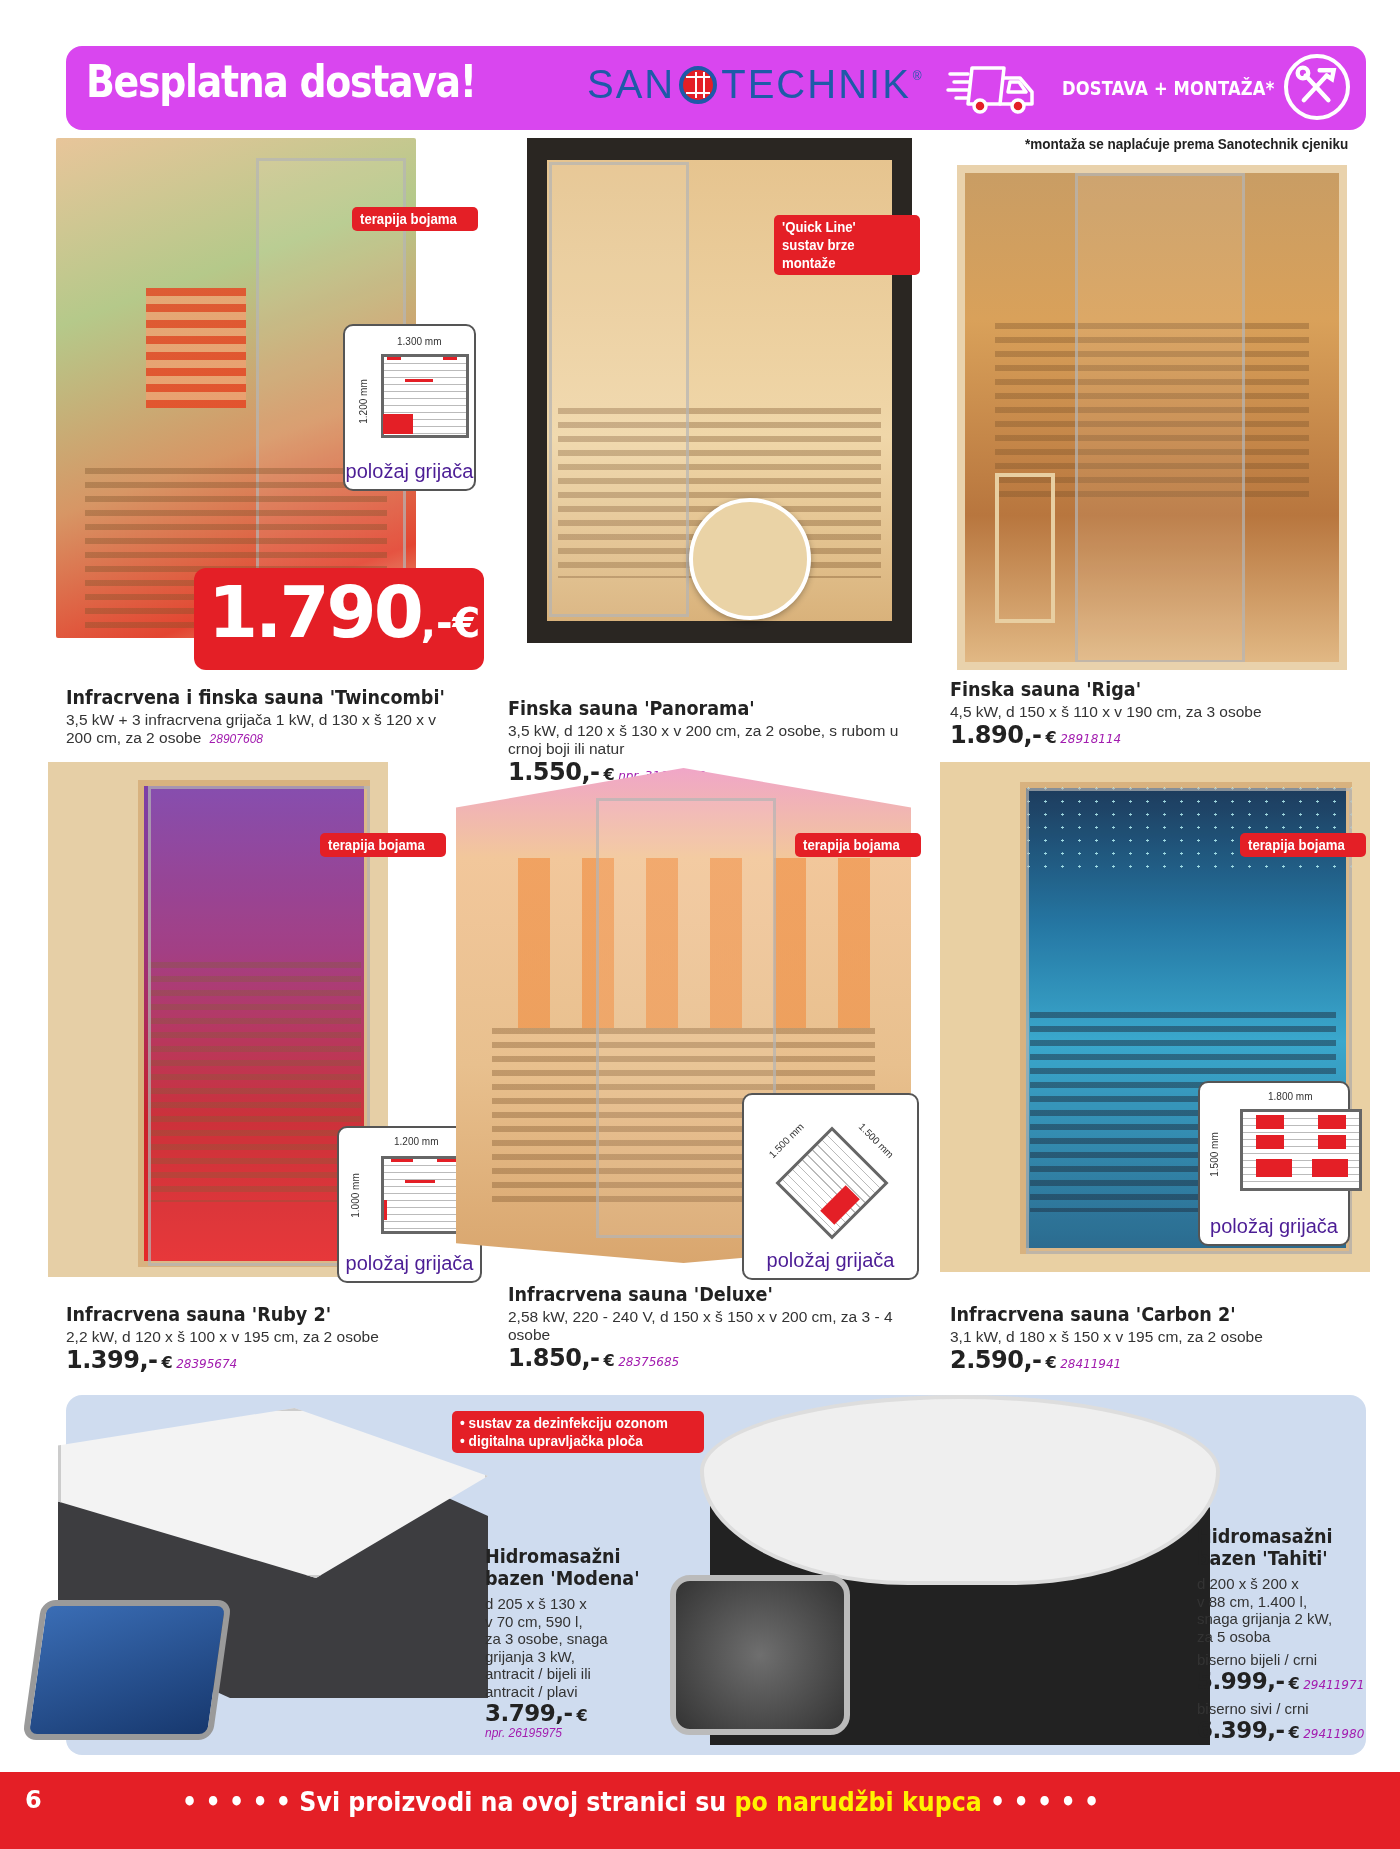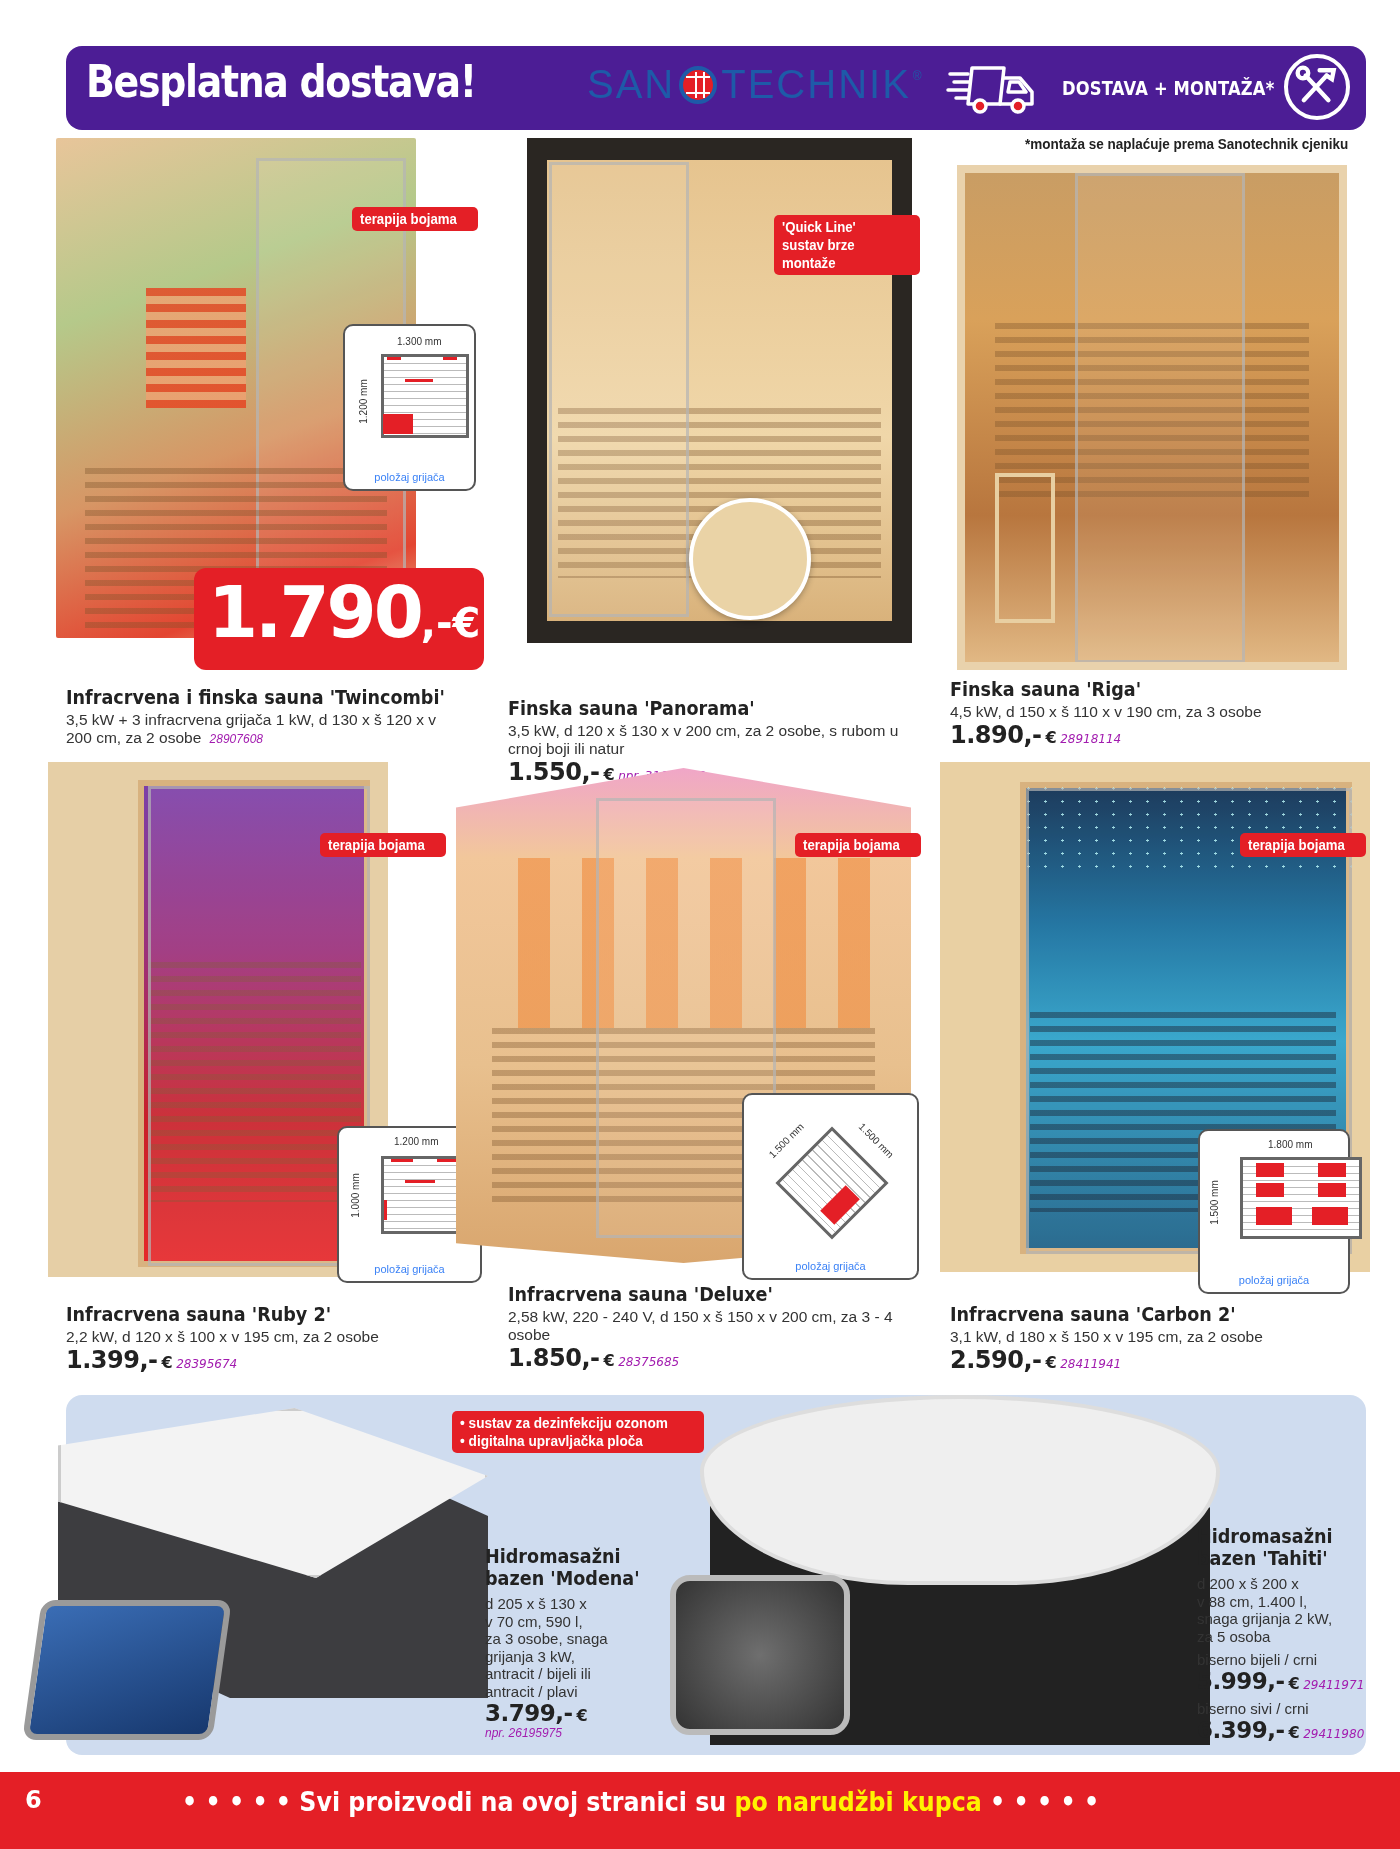--- a/index.html
+++ b/index.html
@@ -1,20 +1,20 @@
 <!DOCTYPE html>
 <html><head>
 <meta charset="utf-8">
 <style>
   * { box-sizing: border-box; margin: 0; padding: 0; }
   html, body { width: 1400px; height: 1849px; background: #fff; overflow: hidden; }
   body { position: relative; font-family: "Liberation Sans", "DejaVu Sans", sans-serif; color: #1f1f1f; }
 
   
-  .banner { position: absolute; left: 66px; top: 46px; width: 1300px; height: 84px; background: #4c1d95; border-radius: 16px; }
+  .banner { position: absolute; left: 66px; top: 46px; width: 1300px; height: 84px; background: #d946ef; border-radius: 16px; }
   .banner-title { position: absolute; left: 20px; top: 10px; font-family: "DejaVu Sans", sans-serif; font-weight: bold; font-size: 44px; color: #fff; letter-spacing: -1.5px; transform: scaleX(0.86); transform-origin: left center; }
   .logo-box { position: absolute; left: 508px; top: 10px; width: 400px; height: 64px; background: #fff; border-radius: 6px; }
   .logo { position: absolute; left: 520px; top: 18px; font-family: "Liberation Sans", sans-serif; font-size: 40px; color: #1e5aa8; letter-spacing: 2px; display: flex; align-items: center; gap: 2px; }
   .logo-globe { width: 38px; height: 38px; border-radius: 50%; border: 4px solid #1e5aa8; background: #e41f26; position: relative; display: inline-block; margin: 0 2px; }
   .logo-globe::before { content: ""; position: absolute; inset: 6px 3px; border-top: 2px solid #fff; border-bottom: 2px solid #fff; }
   .logo-globe::after { content: ""; position: absolute; left: 12px; top: 2px; width: 6px; height: 26px; border-left: 2px solid #fff; border-right: 2px solid #fff; }
   .logo-r { font-size: 12px; vertical-align: top; margin-top: -18px; }
   .truck { position: absolute; left: 880px; top: 16px; width: 90px; height: 54px; }
   .delivery-label { position: absolute; left: 996px; top: 30px; font-family: "DejaVu Sans", sans-serif; font-weight: bold; font-size: 19px; color: #fff; transform: scaleX(0.86); transform-origin: left center; letter-spacing: 0.2px; }
   .tools { position: absolute; left: 1218px; top: 8px; width: 66px; height: 66px; border-radius: 50%; border: 4px solid #fff; }
@@ -36,21 +36,21 @@
   .img6 { left: 940px; top: 762px; width: 430px; height: 510px; background: #e9d0a3; }
   .img6 .inner { position: absolute; left: 80px; top: 20px; right: 18px; bottom: 18px; background: linear-gradient(180deg,#0a2b4f 0%,#136c9c 30%,#2aa1c9 55%,#1a5f86 100%); border: 6px solid #d8b27f; }
   .img6 .stars { position: absolute; left: 80px; top: 20px; right: 18px; height: 90px; background-image: radial-gradient(#bff 1.2px, transparent 1.6px); background-size: 17px 13px; opacity: 0.8; }
 
   
   .tag { position: absolute; background: #e41f26; color: #fff; font-weight: bold; font-size: 15px; line-height: 18px; padding: 3px 8px; border-radius: 5px; white-space: nowrap; transform-origin: left top; }
   .tag .sq { display: block; transform: scaleX(0.88); transform-origin: left center; }
 
   
   .diag { position: absolute; background: #fff; border: 2px solid #555; border-radius: 10px; }
-  .diag .dlabel { position: absolute; left: 0; right: 0; bottom: 6px; text-align: center; font-size: 11px; color: #3b82f6; }
+  .diag .dlabel { position: absolute; left: 0; right: 0; bottom: 6px; text-align: center; font-size: 20px; color: #4c1d95; }
   .diag .dim { position: absolute; font-size: 10px; color: #333; white-space: nowrap; }
   .diag .room { position: absolute; border: 3px solid #666; background: repeating-linear-gradient(180deg,#fff 0 6px,#bbb 6px 7px); }
   .diag .heat { position: absolute; background: #e41f26; }
 
   
   .bigprice { position: absolute; left: 194px; top: 568px; width: 290px; height: 102px; background: #e41f26; border-radius: 12px; color: #fff; font-family: "DejaVu Sans", sans-serif; font-weight: bold; font-size: 72px; padding: 2px 0 0 14px; letter-spacing: -3px; }
   .bigprice .sfx { font-size: 40px; letter-spacing: 0; }
 
   
   .ptext { position: absolute; }
@@ -220,21 +220,21 @@
 
 <div class="pimg img6">
   <div class="inner"></div>
   <div class="stars"></div>
   <div class="bench" style="left:90px;top:250px;height:200px;background:repeating-linear-gradient(180deg,rgba(10,30,50,0.5) 0 6px,transparent 6px 14px);"></div>
   <div class="glass" style="left:86px;top:26px;width:326px;height:466px;"></div>
 </div>
 <div class="tag" style="left:1240px;top:833px;">
     <span class="sq">terapija bojama</span>
   </div>
-<div class="diag" style="left:1198px;top:1129px;width:152px;height:165px;">
+<div class="diag" style="left:1198px;top:1081px;width:152px;height:165px;">
   <div class="dim" style="left:68px;top:8px;">1.800 mm</div>
   <div class="dim" style="left:-8px;top:66px;transform:rotate(-90deg);">1.500 mm</div>
   <div class="room" style="left:40px;top:26px;width:122px;height:82px;"></div>
   <div class="heat" style="left:56px;top:32px;width:28px;height:14px;"></div>
   <div class="heat" style="left:118px;top:32px;width:28px;height:14px;"></div>
   <div class="heat" style="left:56px;top:52px;width:28px;height:14px;"></div>
   <div class="heat" style="left:118px;top:52px;width:28px;height:14px;"></div>
   <div class="heat" style="left:56px;top:76px;width:36px;height:18px;"></div>
   <div class="heat" style="left:112px;top:76px;width:36px;height:18px;"></div>
   <div class="dlabel">položaj grijača</div>

